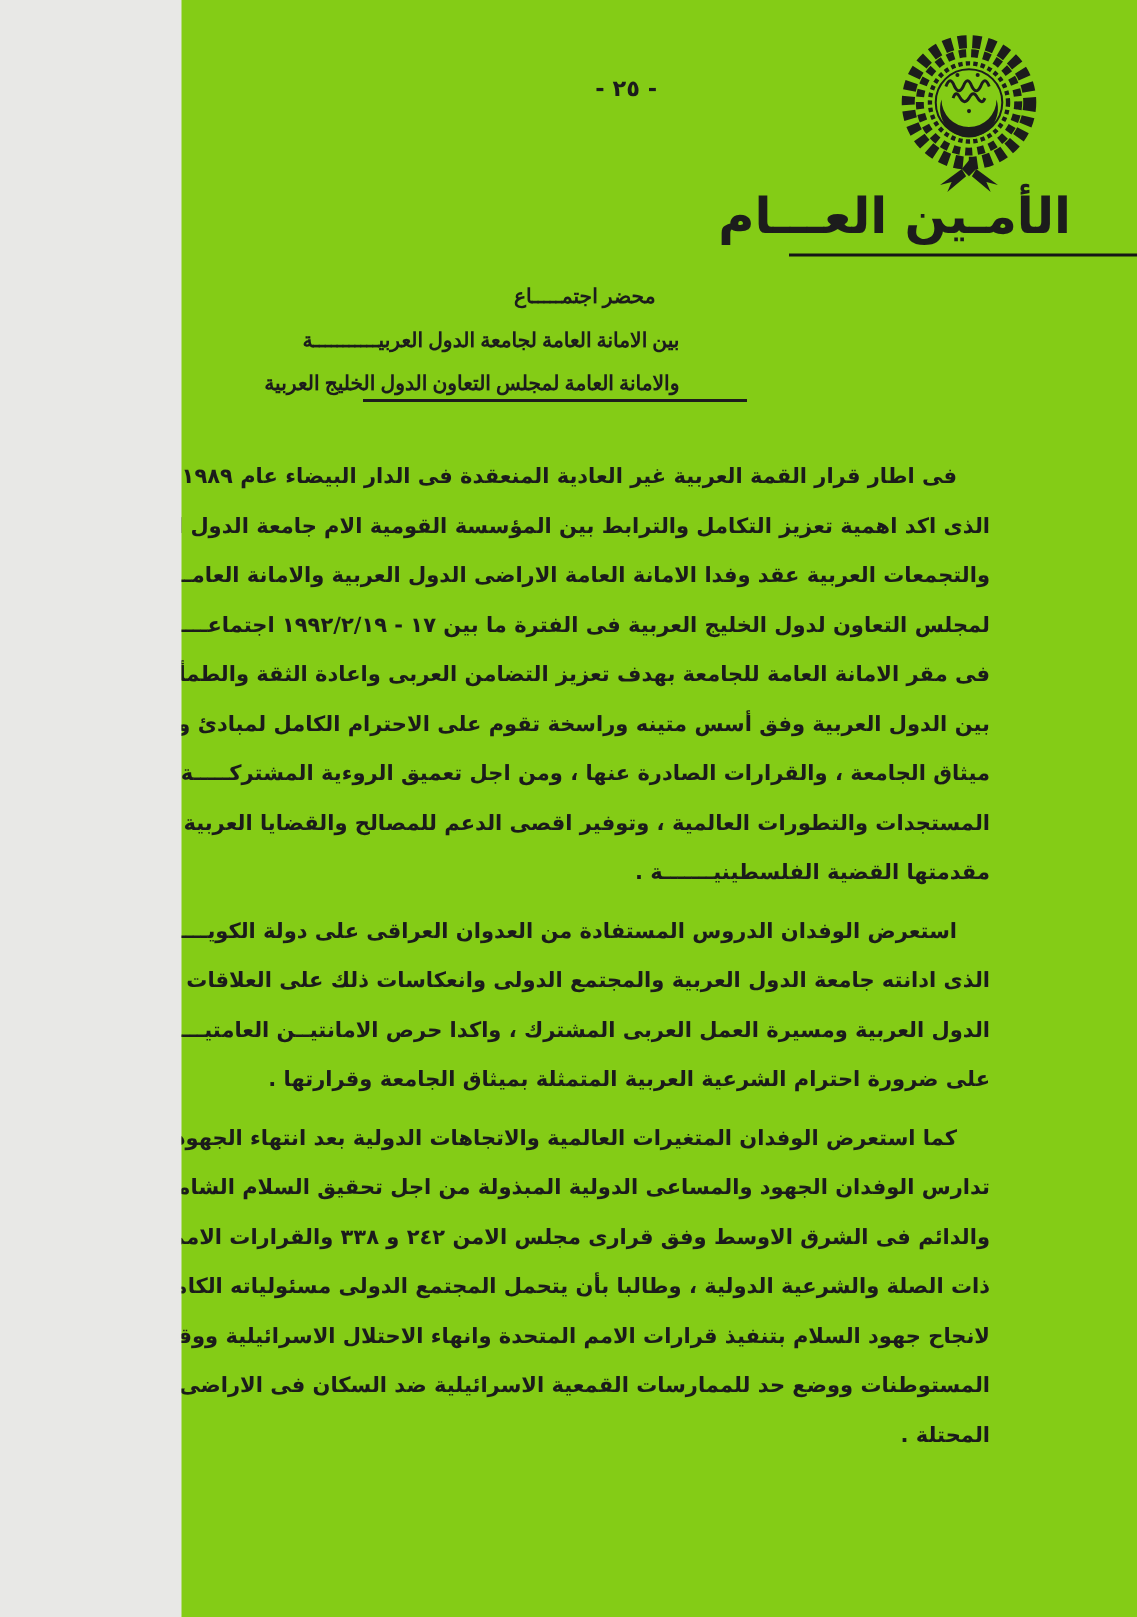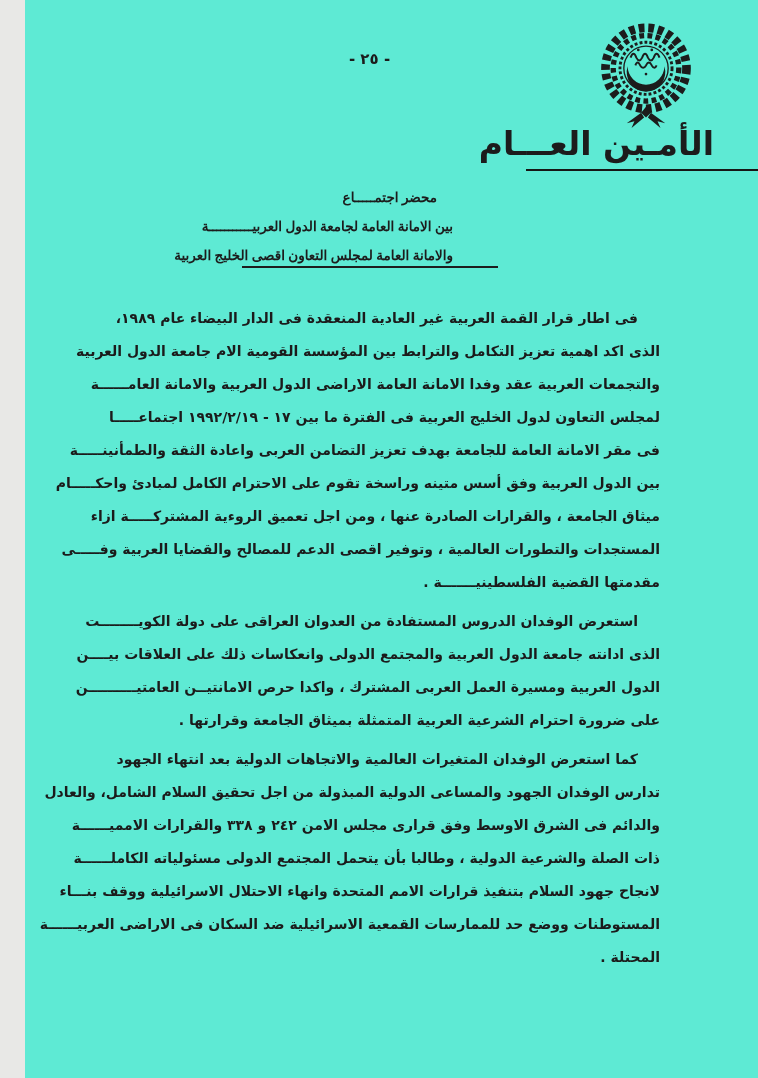--- a/index.html
+++ b/index.html
@@ -3,22 +3,22 @@
 <meta charset="utf-8">
 <style>
   html,body{margin:0;padding:0;}
   body{
     width:758px;height:1078px;
     background:#e8e8e6;
     font-family:"DejaVu Sans", sans-serif;
   }
   .page{
     position:relative;
-    width:733px;height:1078px;
-    background:#5eead4;
+    width:637px;height:1078px;
+    background:#84cc16;
     color:#1c1c1c;
     overflow:hidden;
   }
   .page-number{
     position:absolute;
     top:50px;left:0;right:0;
     text-align:center;
     transform:translateX(-22px);
     font-size:15px;font-weight:bold;
     letter-spacing:2px;
@@ -106,21 +106,21 @@
       </g>
     </svg>
   </div>
 
   <div class="sg-title">الأمـين العـــام</div>
   <div class="sg-rule"></div>
 
   <div class="doc-heading">
     <div class="h1">محضر اجتمـــــاع</div>
     <div class="h2">بين الامانة العامة لجامعة الدول العربيـــــــــــة</div>
-    <div class="h3">والامانة العامة لمجلس التعاون اقصى الخليج العربية</div>
+    <div class="h3">والامانة العامة لمجلس التعاون الدول الخليج العربية</div>
   </div>
   <div class="heading-rule"></div>
 
   <div class="body-text">
 
     <div class="para">
       <div class="line first">فى اطار قرار القمة العربية غير العادية المنعقدة فى الدار البيضاء عام ١٩٨٩،</div>
       <div class="line">الذى اكد اهمية تعزيز التكامل والترابط بين المؤسسة القومية الام جامعة الدول العربية</div>
       <div class="line">والتجمعات العربية عقد وفدا الامانة العامة الاراضى الدول العربية والامانة العامــــــة</div>
       <div class="line">لمجلس التعاون لدول الخليج العربية فى الفترة ما بين ١٧ - ١٩٩٢/٢/١٩ اجتماعـــــا</div>

